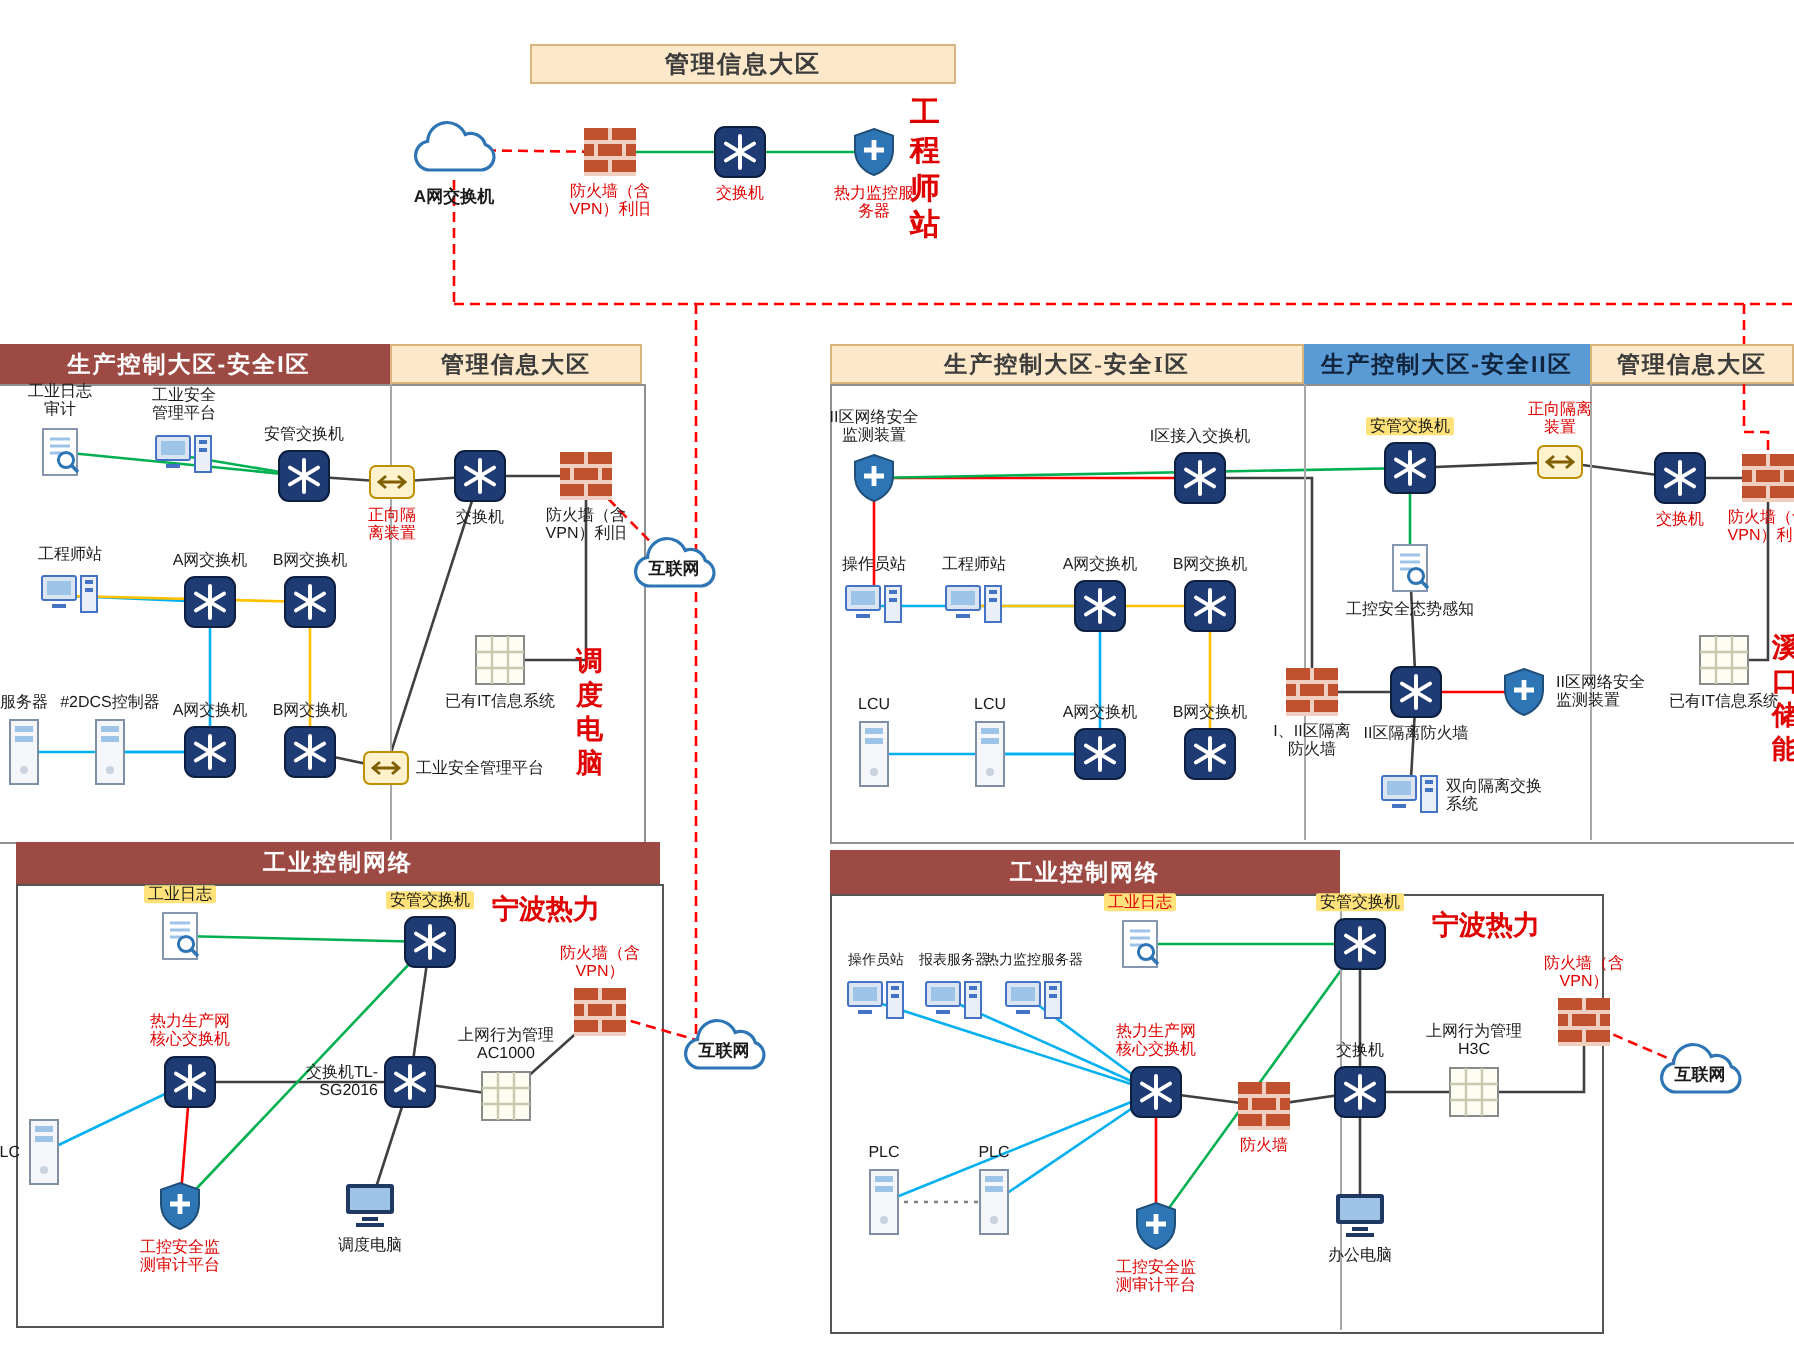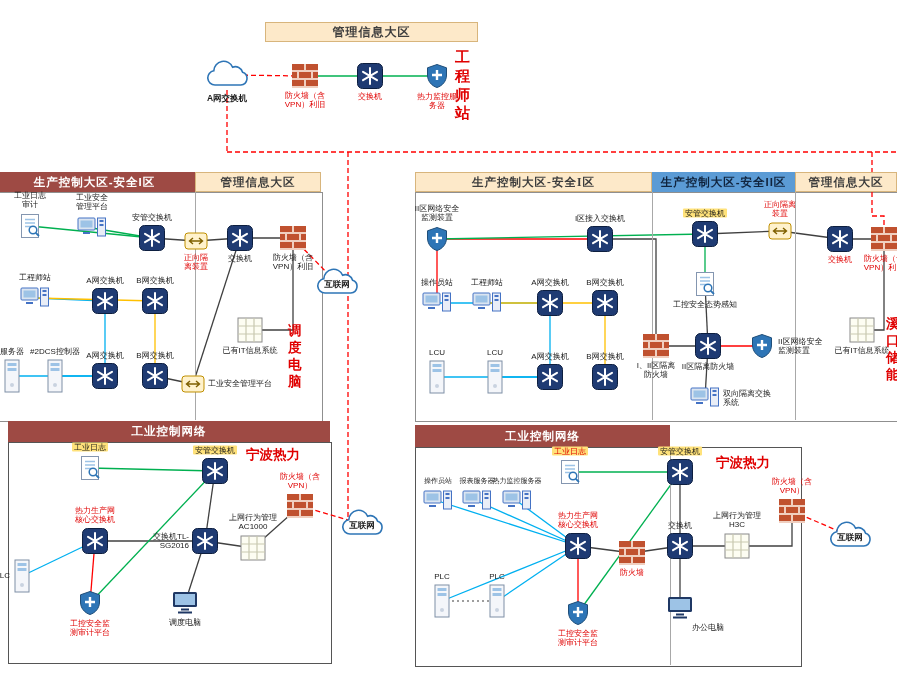--- a/index.html
+++ b/index.html
@@ -553,20 +553,20 @@
             <path d="M13 1.5 L22.5 4.8 V12 C22.5 18 18.5 22.8 13 24.5 C7.5 22.8 3.5 18 3.5 12 V4.8 Z" fill="#2e75b6" stroke="#1f4e79"></path>
             <path d="M13 7 V17 M8 12 H18" stroke="#fff" stroke-width="2.4"></path>
           </svg></span></div>
       <div class="nlabel red" style="width: 44px; left: 578px; top: 629px; transform: translate(-50%, 0px);">工控安全监测审计平台</div>
       <div class="node" style="left: 680px; top: 608px;"><span class="ic" style="width:26px;height:24px"><svg viewBox="0 0 26 24">
             <rect x="1" y="1" width="24" height="15" rx="1.5" fill="#1f3864"></rect>
             <rect x="3" y="3" width="20" height="11" fill="#9dc3e6"></rect>
             <rect x="9" y="17.5" width="8" height="2" fill="#1f3864"></rect>
             <rect x="6" y="20.5" width="14" height="2" fill="#1f3864"></rect>
           </svg></span></div>
-      <div class="nlabel" style="white-space: nowrap; left: 708px; top: 623px; transform: translate(-50%, 0px);">办公电脑</div>
+      <div class="nlabel" style="white-space: nowrap; left: 680px; top: 623px; transform: translate(-50%, 0px);">办公电脑</div>
       <div class="node" style="left: 850px; top: 536px;"><span class="ic" style="width:46px;height:30px"><svg viewBox="0 0 46 30">
             <path d="M11 25 A7.2 7.2 0 0 1 9.8 10.7 A9.8 9.8 0 0 1 28.6 7.2 A7.6 7.6 0 0 1 38.6 12.2 A6.6 6.6 0 0 1 36.8 25 Z" fill="#fff" stroke="#2e75b6" stroke-width="1.6"></path>
           </svg></span></div>
       <div class="nlabel boldlb" style="white-space: nowrap; left: 850px; top: 537px; transform: translate(-50%, -50%);">互联网</div>
     </div>
 
 </div>
 
 </body></html>

